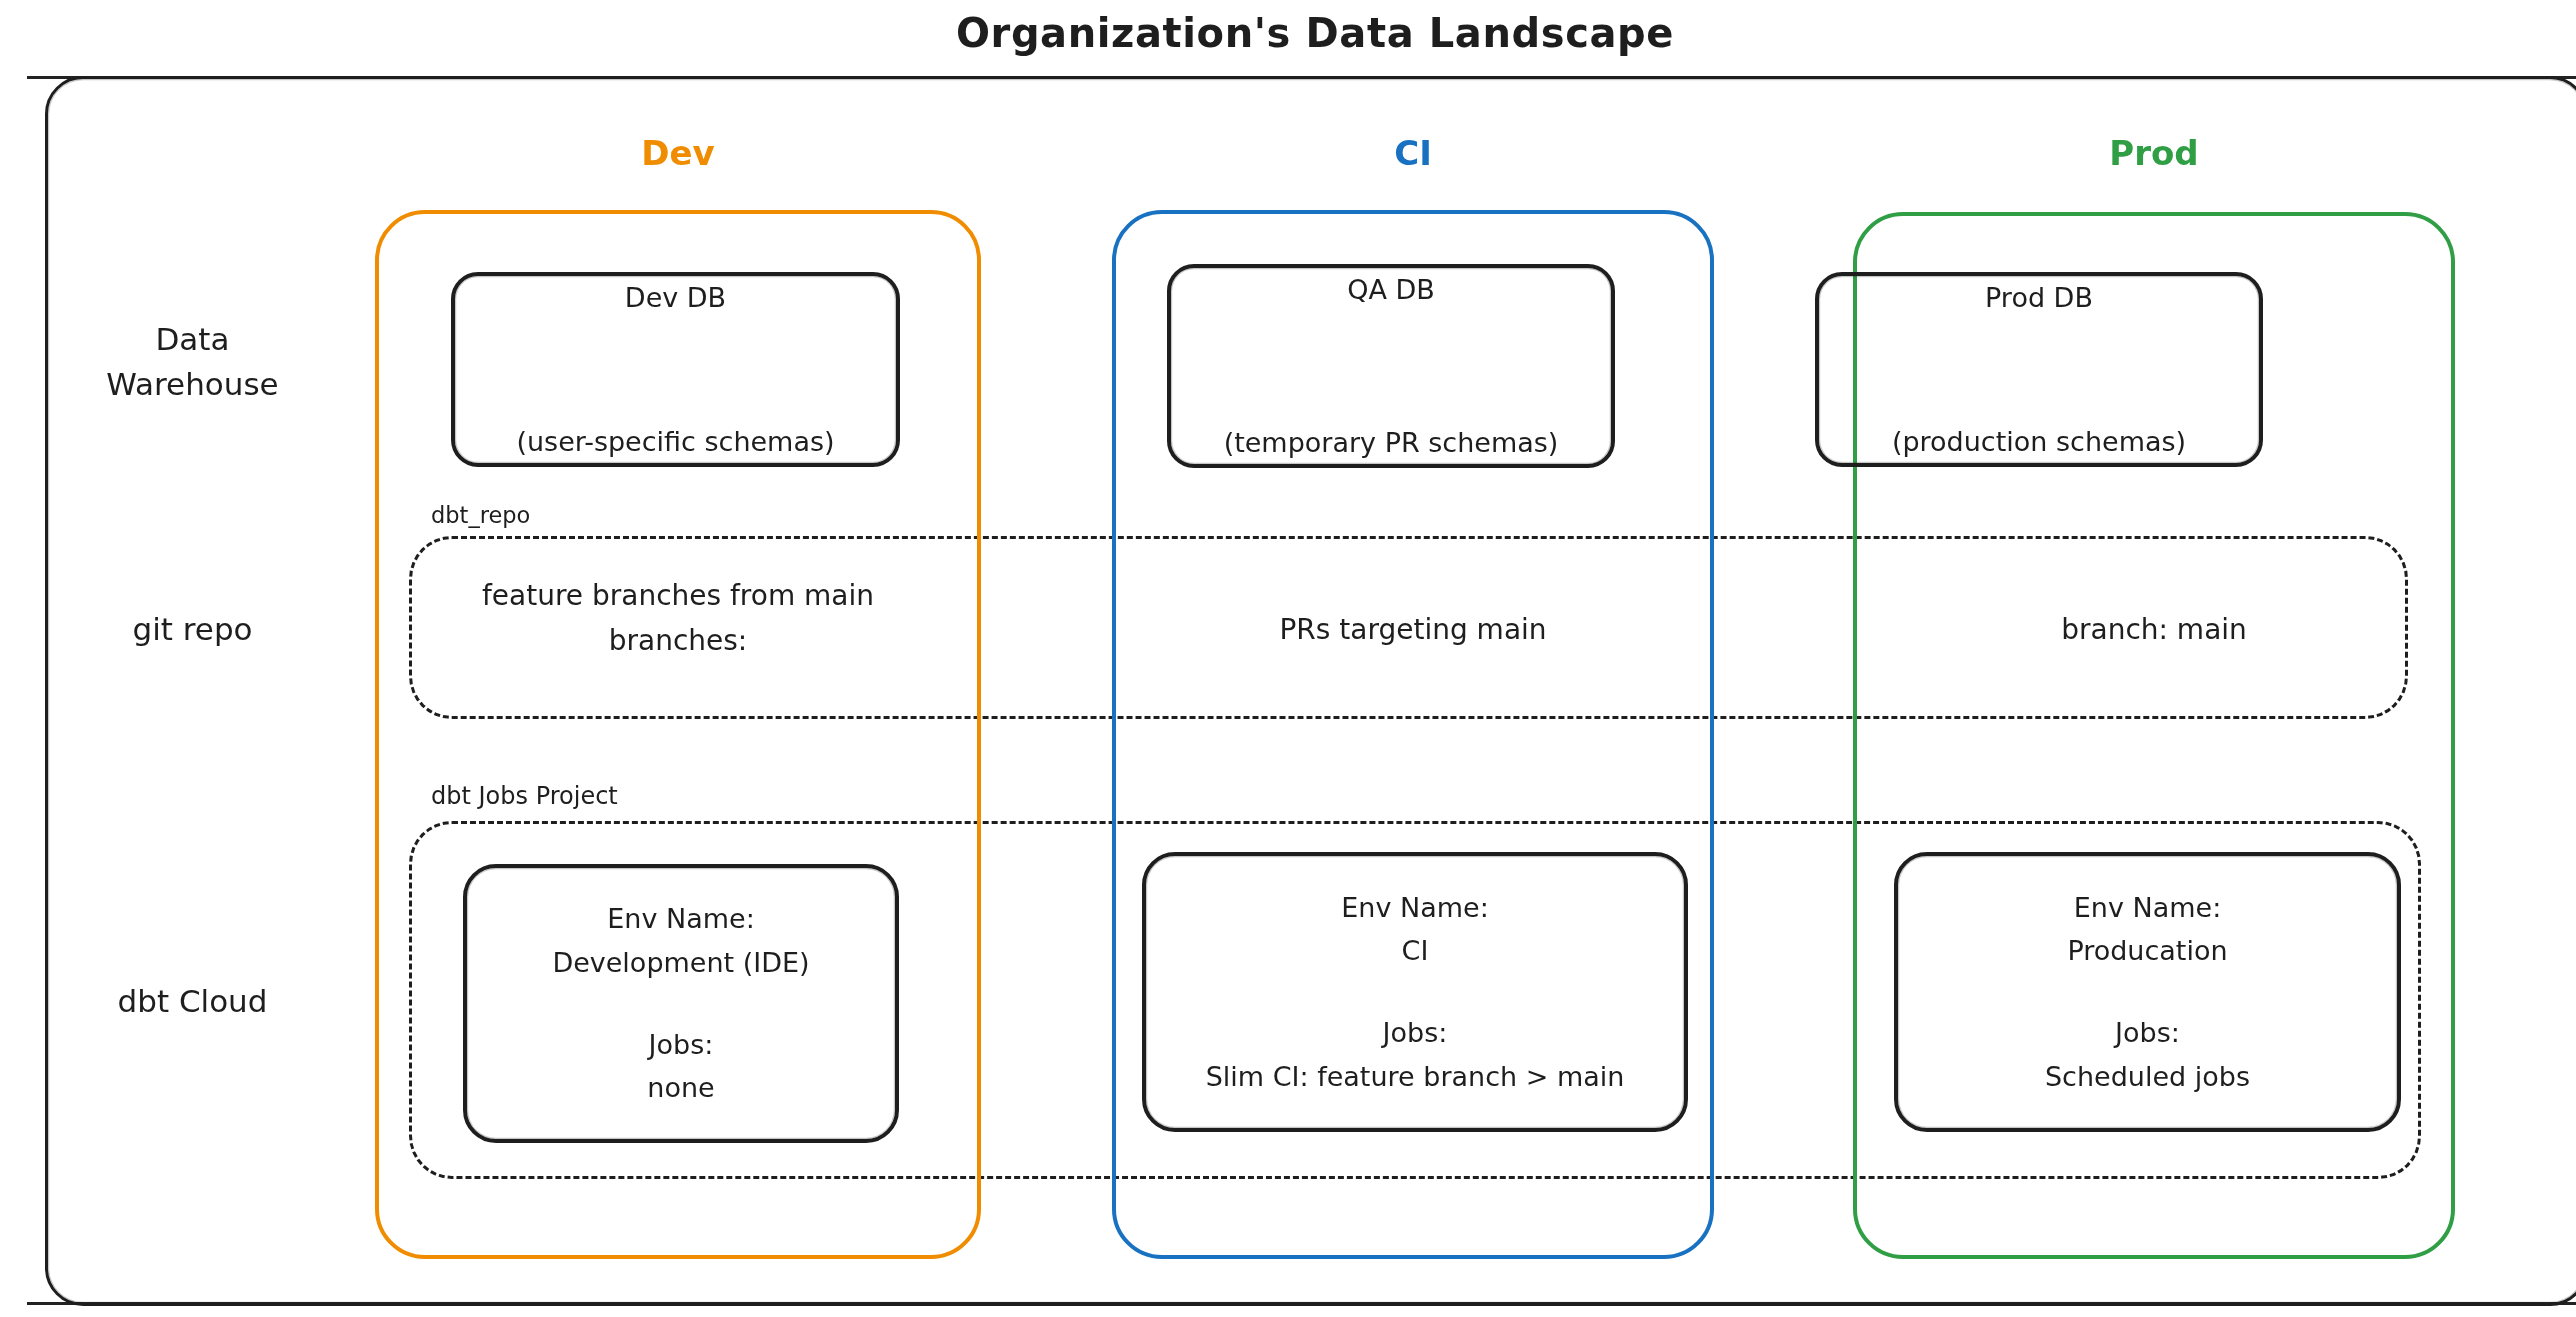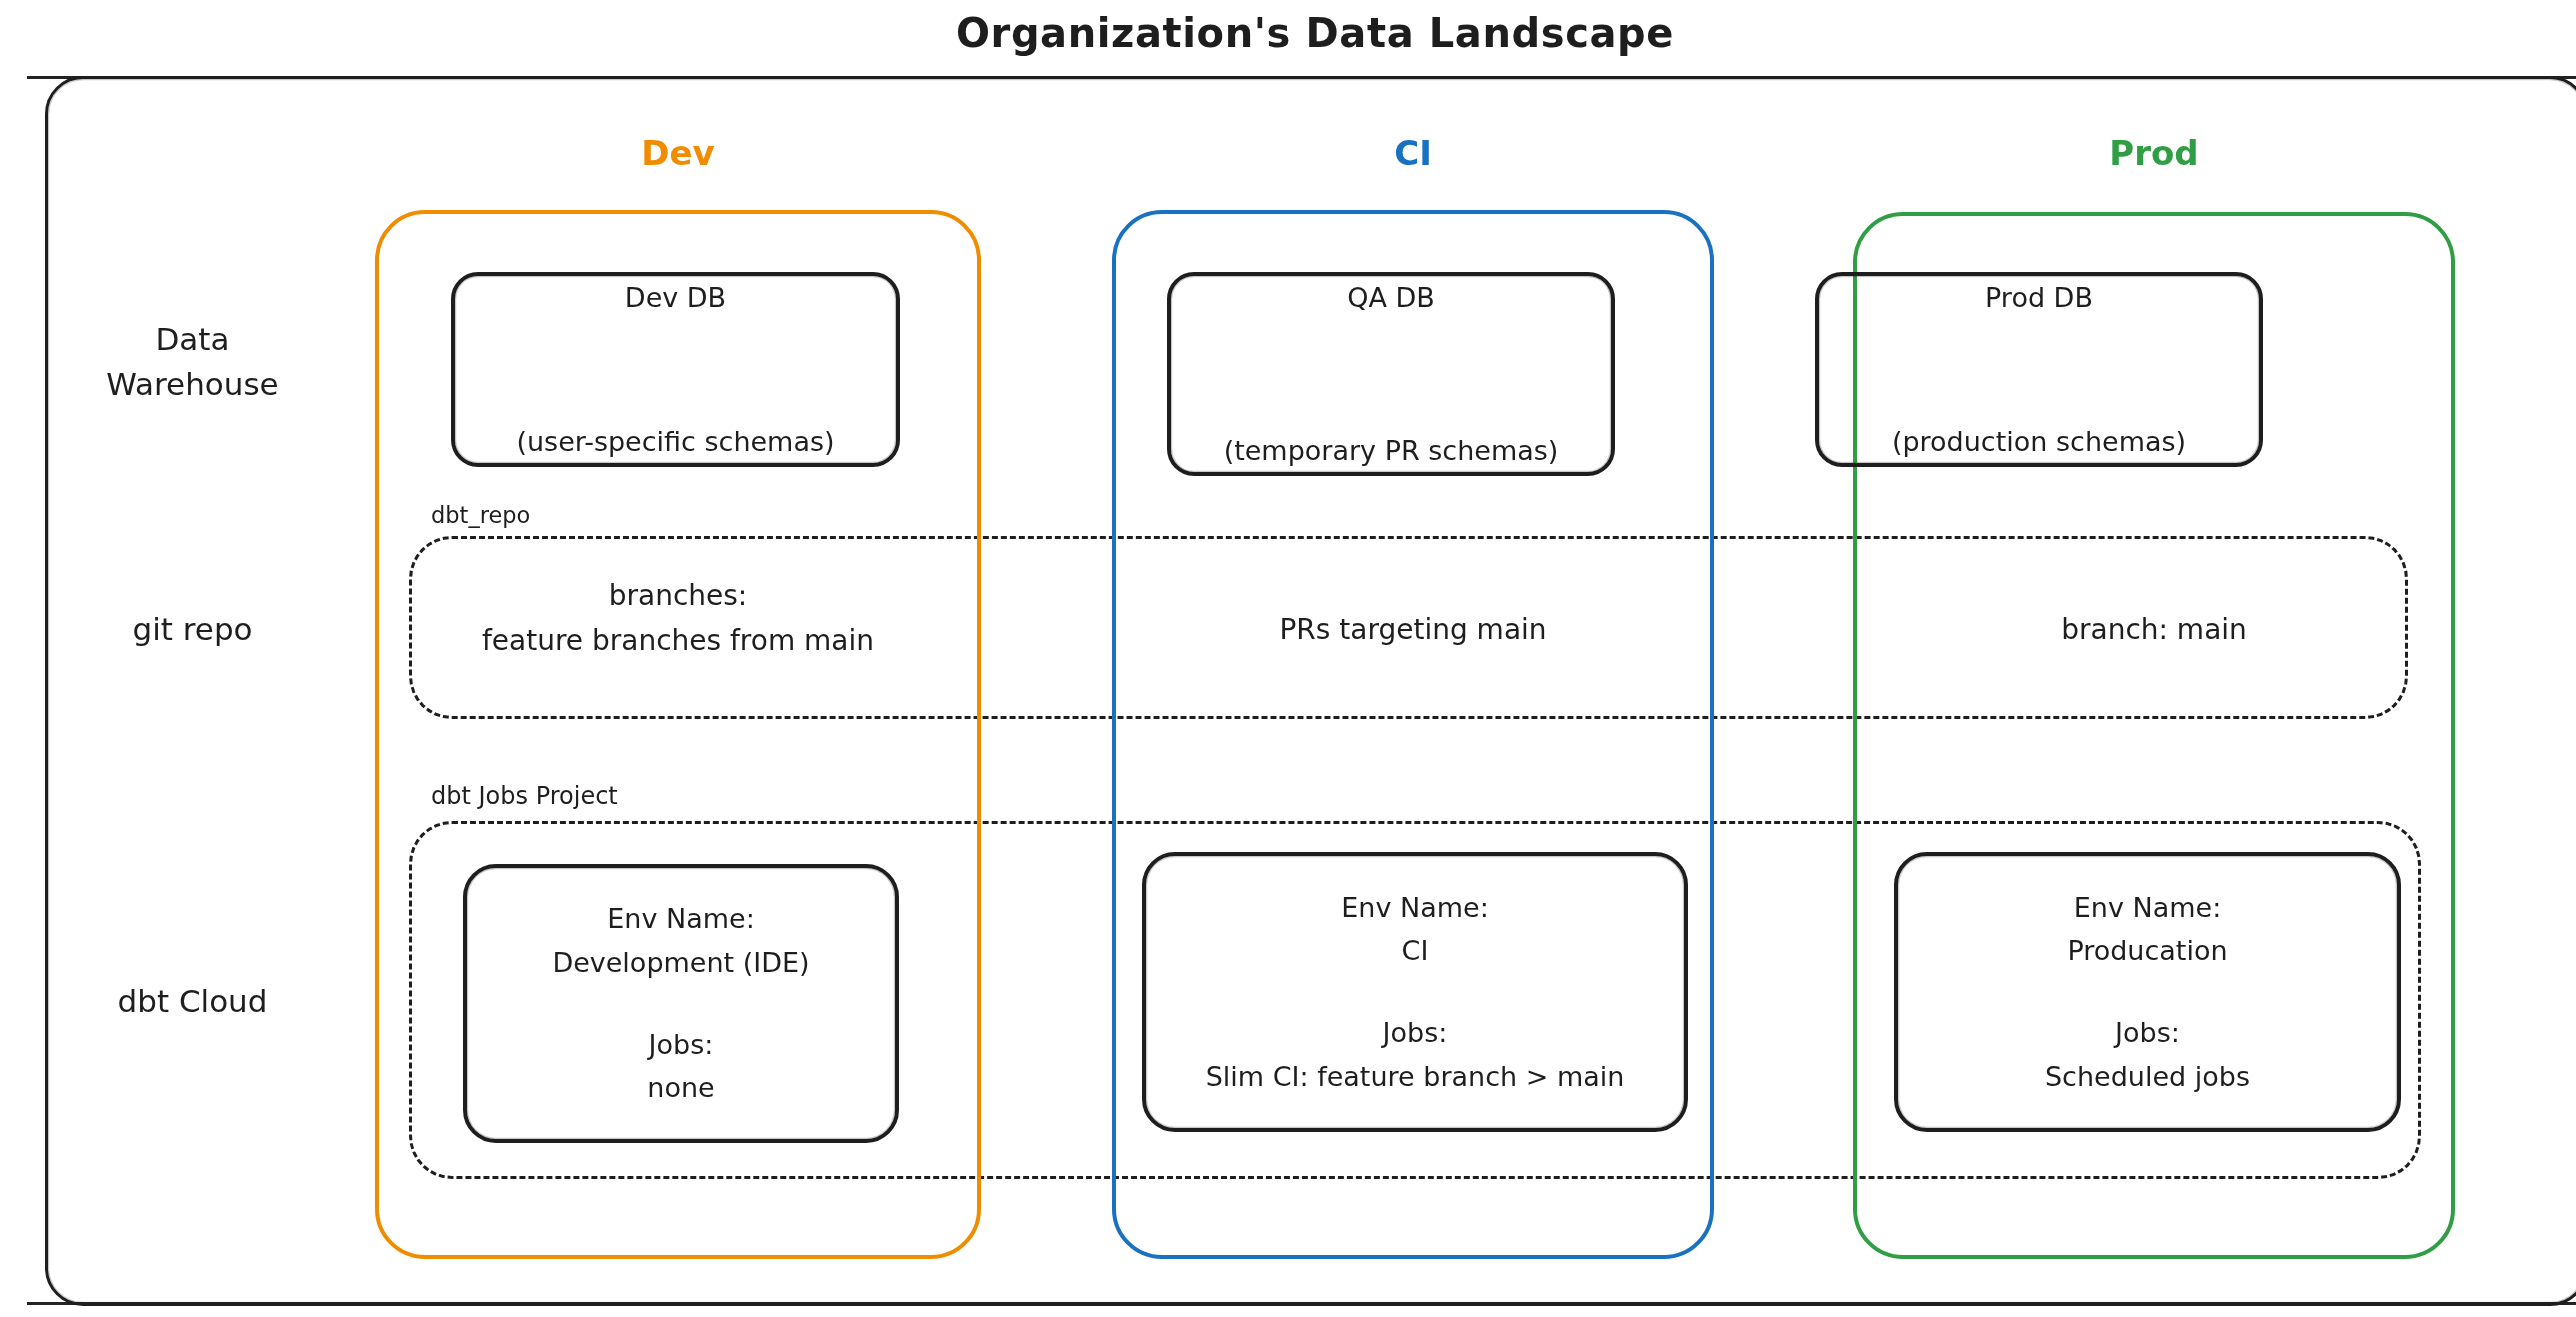--- a/index.html
+++ b/index.html
@@ -87,32 +87,32 @@
 <div class="abs dashed-box" style="left:382px;top:821px;width:2012px;height:358px;"></div>
 
 <div class="abs col-box" style="left: 348px; top: 210px; width: 606px; height: 1049px; border-color: rgb(240, 140, 0);"></div>
 <div class="abs col-box" style="left: 1085px; top: 210px; width: 602px; height: 1049px; border-color: rgb(25, 113, 194);"></div>
 <div class="abs col-box" style="left: 1826px; top: 212px; width: 602px; height: 1047px; border-color: rgb(47, 158, 68);"></div>
 
 <div class="abs solid-box" style="left:424px;top:272px;width:449px;height:195px;">
   <div>Dev DB</div>
   <div>(user-specific schemas)</div>
 </div>
-<div class="abs solid-box" style="left:1140px;top:272px;width:448px;height:204px;">
+<div class="abs solid-box" style="left:1140px;top:264px;width:448px;height:204px;">
   <div>QA DB</div>
   <div>(temporary PR schemas)</div>
 </div>
 <div class="abs solid-box" style="left:1788px;top:272px;width:448px;height:195px;">
   <div>Prod DB</div>
   <div>(production schemas)</div>
 </div>
 
 <div class="abs git-text" style="left:348px;top:574px;width:606px;">
+  <div>feature branches from main</div>
   <div>branches:</div>
-  <div>feature branches from main</div>
 </div>
 <div class="abs git-text" style="left:1085px;top:608px;width:602px;">
   <div>PRs targeting main</div>
 </div>
 <div class="abs git-text" style="left:1826px;top:608px;width:602px;">
   <div>branch: main</div>
 </div>
 
 <div class="abs env-box" style="left:436px;top:864px;width:436px;height:279px;">
   <div>Env Name:</div>

